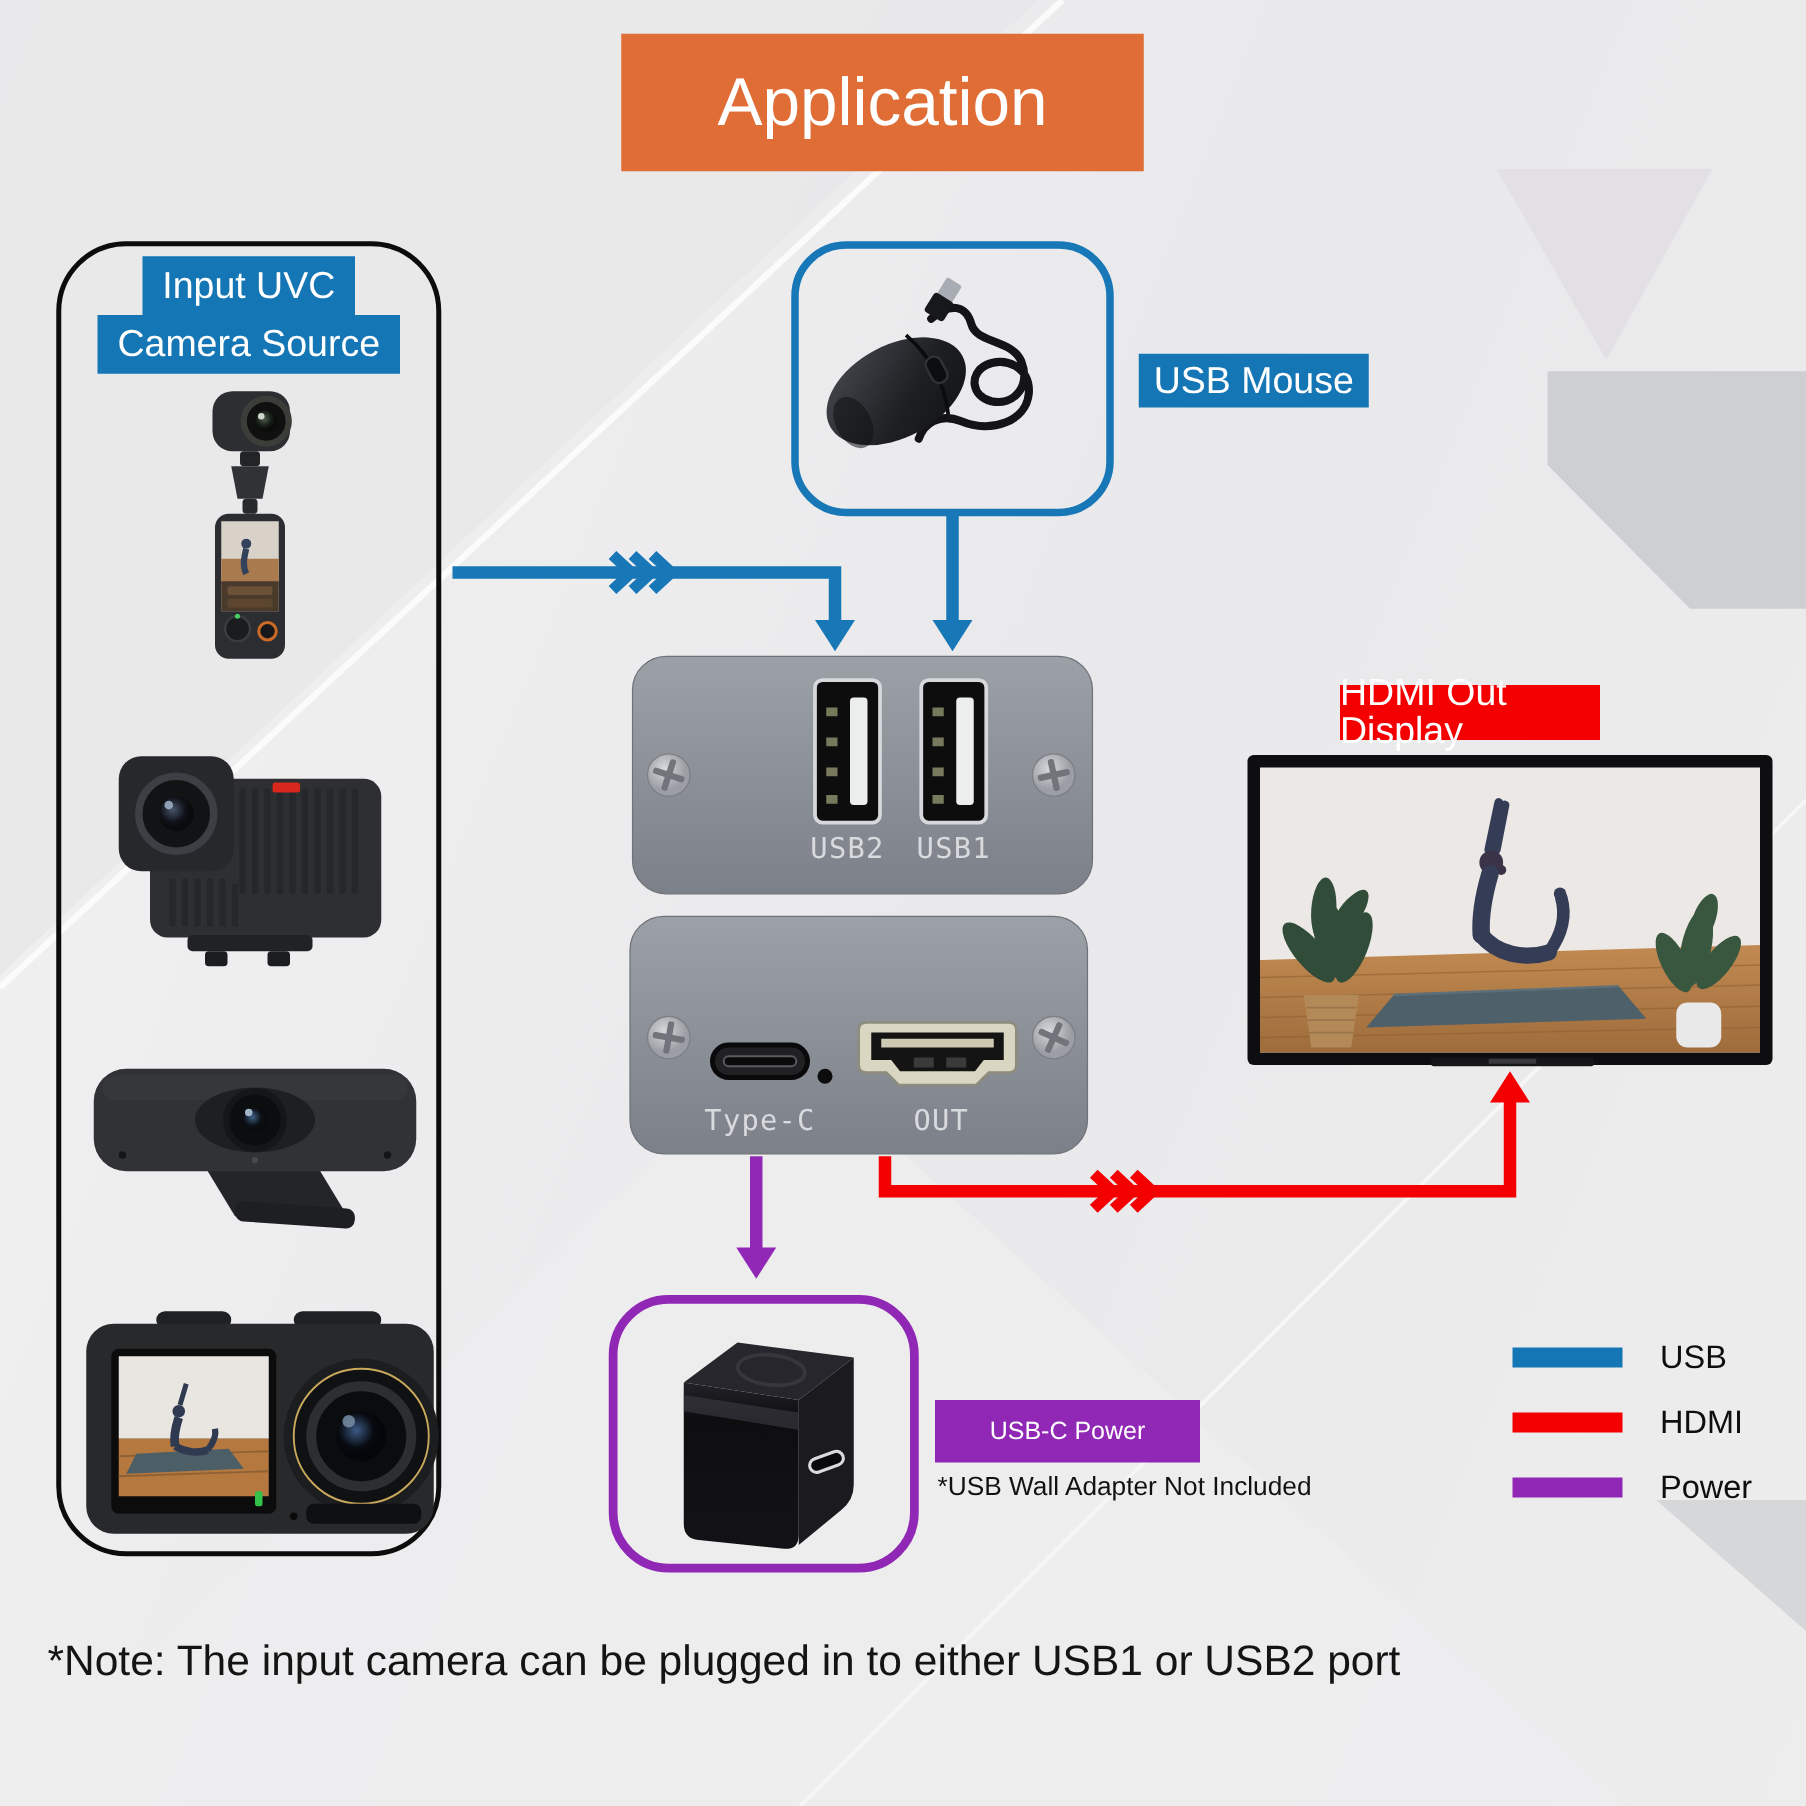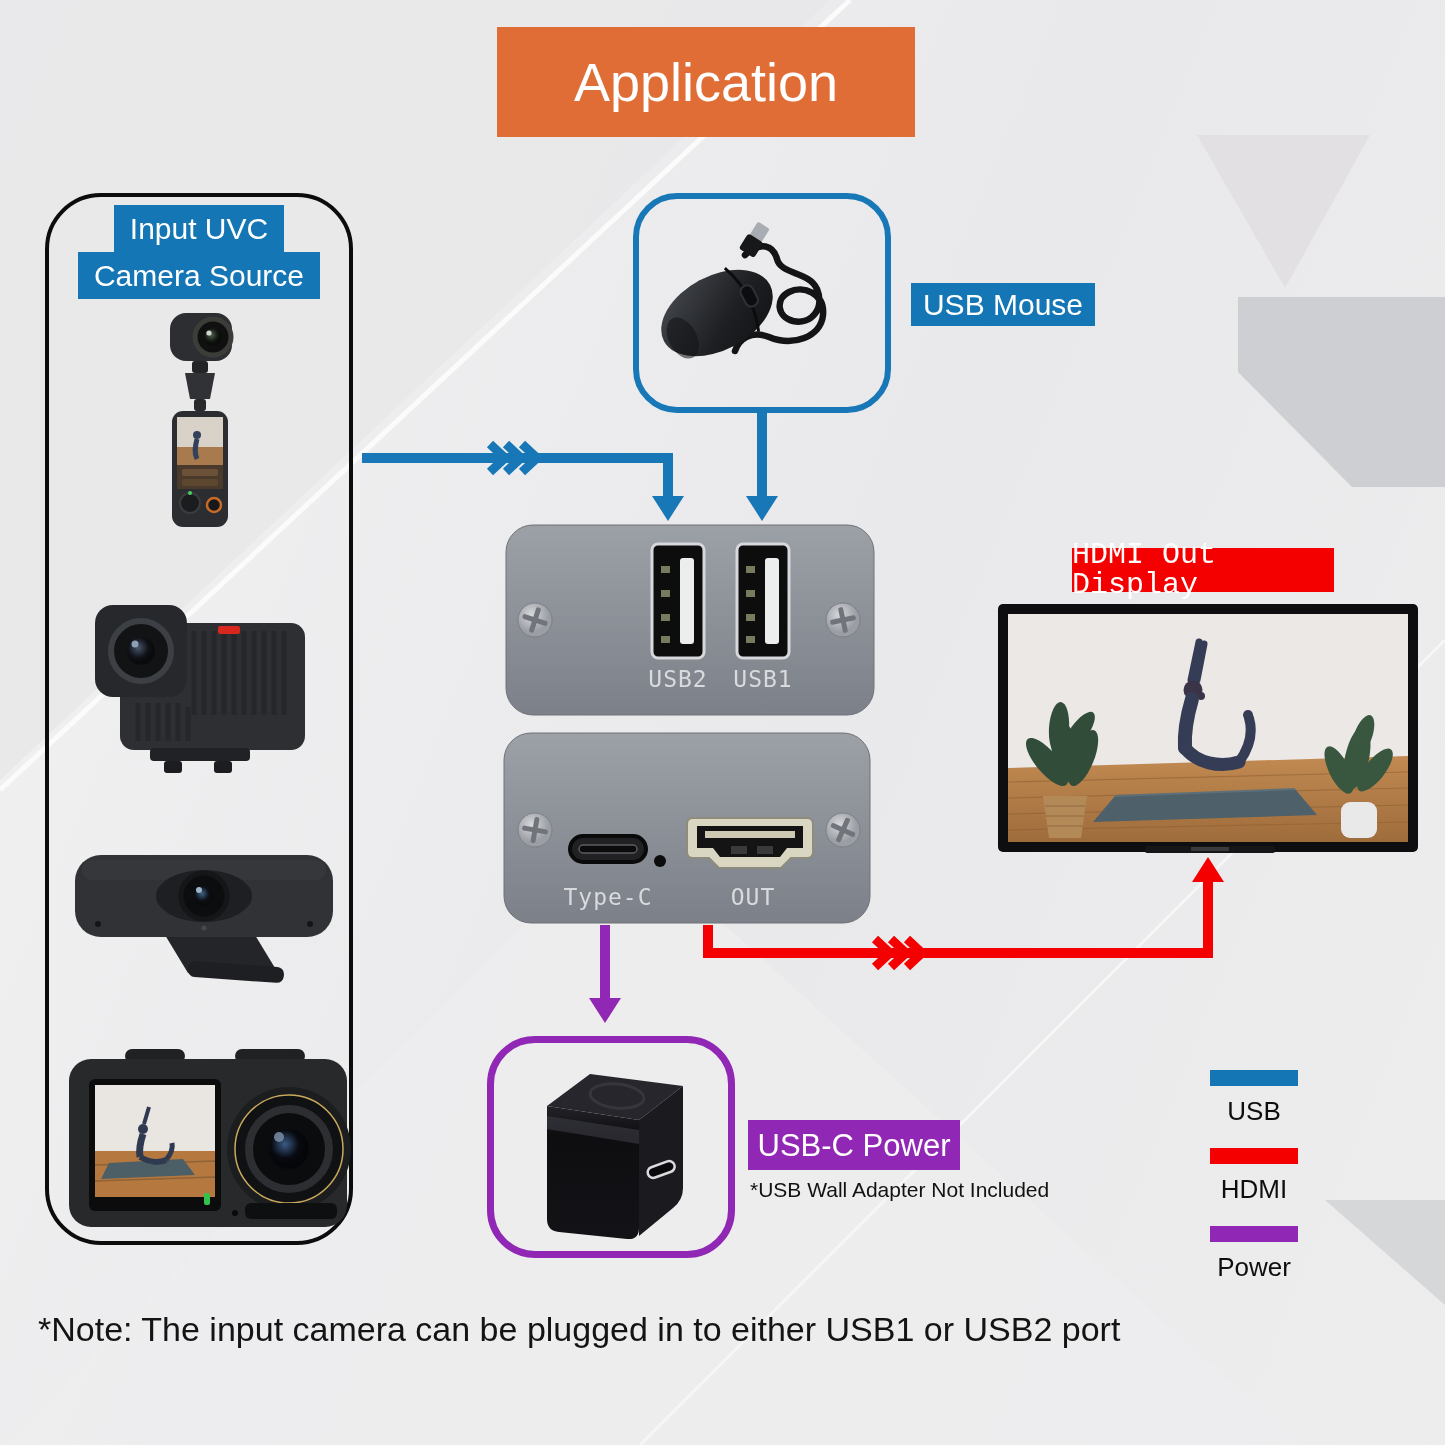--- a/index.html
+++ b/index.html
@@ -21,32 +21,32 @@
   
   .cam-container{left:45px;top:193px;width:308px;height:1052px;
     border:4px solid #0c0c0c;border-radius:56px;box-sizing:border-box;}
   .cam-labels{left:45px;top:205px;width:308px;display:flex;flex-direction:column;align-items:center;}
   .cam-labels .chip{height:47px;padding:0 16px;}
   
   .mouse-box{left:633px;top:193px;width:258px;height:220px;border:6px solid #1777B7;
     border-radius:44px;box-sizing:border-box;}
   .mouse-label{left:911px;top:283px;width:184px;height:43px;}
   
-  .hdmi-label{left:1072px;top:548px;width:262px;height:44px;font-family:Liberation Mono, monospace;}
+  .hdmi-label{left:1072px;top:548px;width:208px;height:44px;}
   
   .power-box{left:487px;top:1036px;width:248px;height:222px;border:7px solid #9128B5;
     border-radius:48px;box-sizing:border-box;}
-  .power-label{left:748px;top:1120px;width:212px;height:50px;font-size:31px;}
+  .power-label{left:748px;top:1120px;width:212px;height:50px;font-size:20px;}
   .power-note{left:750px;top:1178px;font-size:21px;color:#121212;}
   
   .port-label{position:absolute;text-align:center;font-family:"DejaVu Sans Mono",monospace;
     font-size:23px;letter-spacing:1px;color:#d9dade;}
   
   .legend{left:1210px;top:1070px;display:flex;flex-direction:column;gap:21px;}
-  .legend-row{display:flex;align-items:center;gap:10px;flex-direction:column;}
+  .legend-row{display:flex;align-items:center;gap:30px;}
   .legend-swatch{width:88px;height:16px;}
   .legend-text{font-size:26px;color:#0e0e0e;}
   
   .footnote{left:38px;top:1310px;font-size:34px;color:#141414;white-space:nowrap;}
 </style>
 </head>
 <body>
 
 <div class="canvas">
 

